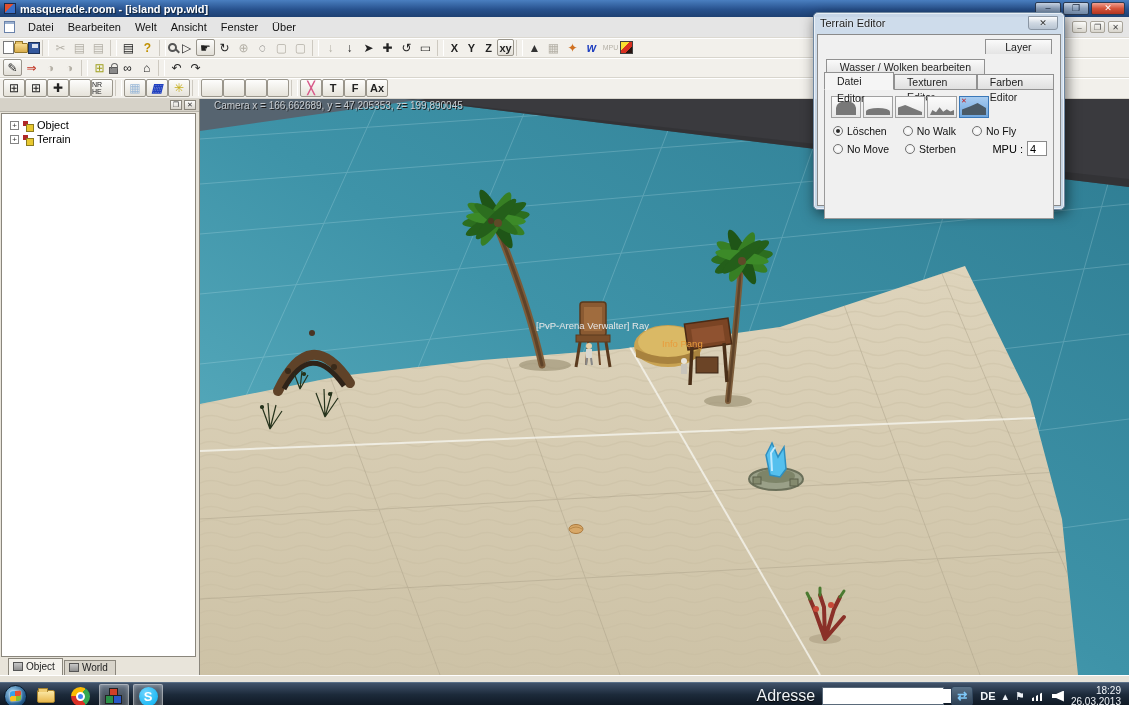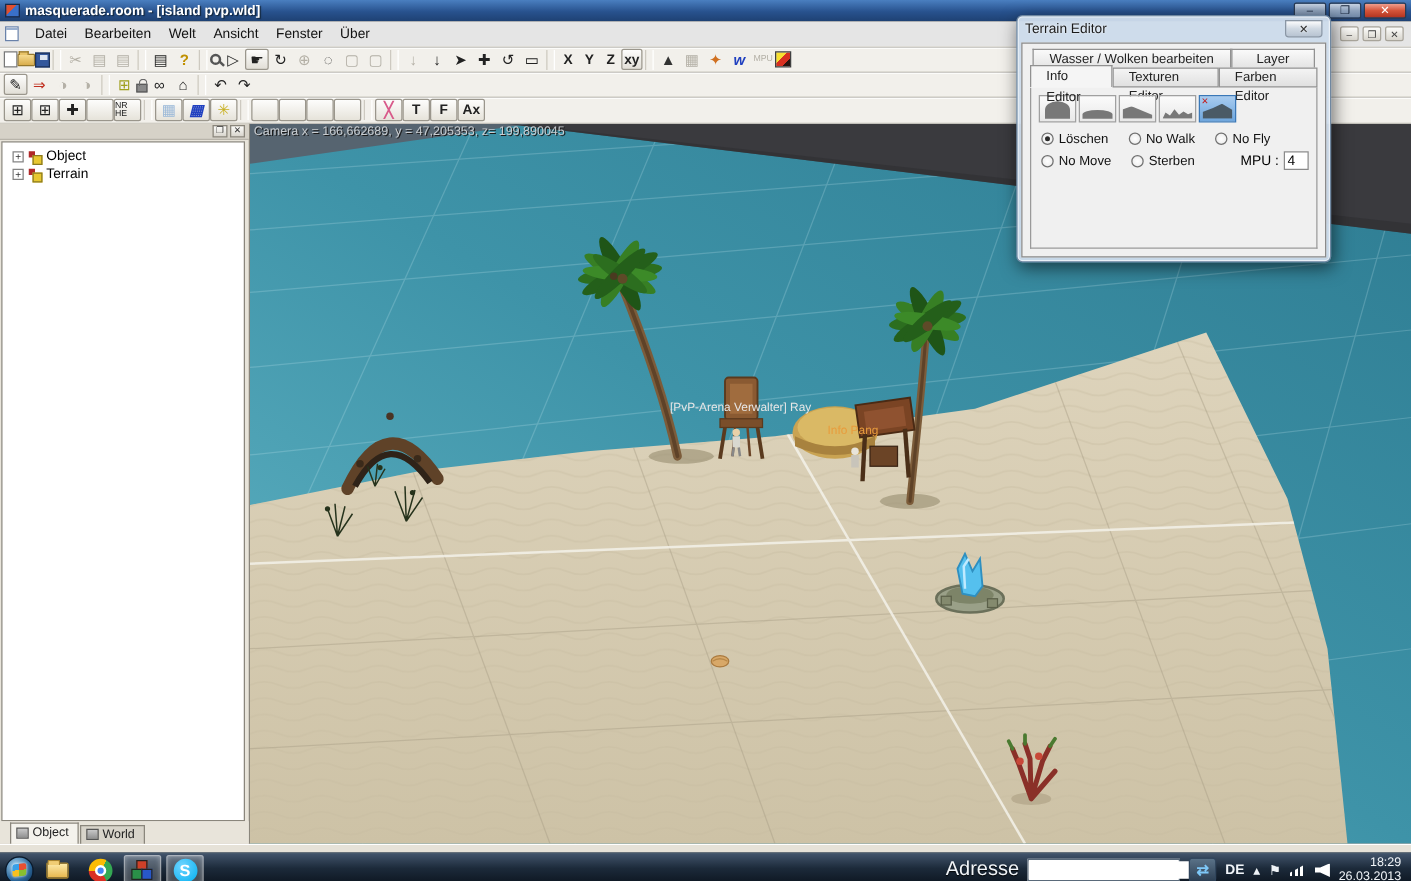--- a/index.html
+++ b/index.html
@@ -65,30 +65,30 @@
   .tree-ico::before { content:""; position:absolute; left:0; top:0; width:5px; height:5px; background:#b02828; }
   .tree-ico::after { content:""; position:absolute; left:3px; top:3px; width:6px; height:6px; background:#e8c830; border:1px solid #8a7a20; }
   .tree-label { font-size:11px; color:#000; }
   .sp-tabs { height:18px; display:flex; align-items:flex-end; padding-left:8px; gap:1px; background:#e8e4da; }
   .sp-tab { display:flex; align-items:center; gap:3px; font-size:10px; padding:1px 7px 2px 4px; border:1px solid #8a867c; border-bottom:none; background:#d8d4ca; color:#222; height:15px; }
   .sp-tab.active { background:#f4f2ec; height:17px; }
   .sp-tab .ti { width:10px; height:9px; background:linear-gradient(#c8c8c8,#909090); border:1px solid #555; }
 
   .viewport { flex:1; position:relative; overflow:hidden; }
   .viewport svg { position:absolute; inset:0; }
-  .camera-text { position:absolute; left:3px; top:1px; font-size:10px; color:#c8ccd0; text-shadow:1px 1px 0 #1a1a1a; letter-spacing:0; }
+  .camera-text { position:absolute; left:14px; top:1px; font-size:10px; color:#c8ccd0; text-shadow:1px 1px 0 #1a1a1a; letter-spacing:0; }
 
   
   .dlg { position:absolute; left:813px; top:12px; width:252px; height:198px; background:rgba(205,220,235,.96); border:1px solid #6f87a0; border-radius:5px; box-shadow:2px 4px 14px rgba(0,0,0,.55), inset 0 0 0 1px rgba(255,255,255,.6); z-index:60; }
   .dlg-title { height:20px; display:flex; align-items:center; padding:0 6px; font-size:11px; color:#1a1a1a; text-shadow:0 0 2px #fff; }
   .dlg-close { margin-left:auto; width:30px; height:14px; border:1px solid #8a96a4; border-radius:0 0 3px 3px; background:linear-gradient(#fdfdfd,#cfd8e2 50%,#b8c4d2); font-size:9px; line-height:12px; text-align:center; color:#333; }
   .dlg-body { position:absolute; left:3px; right:3px; top:21px; bottom:3px; background:#f0f0f0; border:1px solid #8a8a8a; padding:4px 6px; }
   .tabs-back { display:flex; padding:0 2px; }
   .tabs-back .tab { flex:1; text-align:center; font-size:10.5px; color:#222; background:linear-gradient(#fafafa,#e4e4e4); border:1px solid #919191; border-bottom:none; height:15px; line-height:15px; }
-  .tabs-back .tab.wide { flex:2.4; }
+  .tabs-back .tab.wide { flex:2.4;margin-top:20px; }
   .tabs-front { display:flex; margin-top:0; position:relative; top:0; }
   .tabs-front .tab { font-size:10.5px; color:#222; background:linear-gradient(#f4f4f4,#e0e0e0); border:1px solid #919191; height:16px; line-height:15px; padding:0 12px; border-bottom:1px solid #919191; }
   .tabs-front .tab.active { background:#f5f5f5; border-bottom:1px solid #f5f5f5; height:18px; line-height:17px; font-weight:normal; position:relative; z-index:2; margin-top:-2px; }
   .dlg-content { border:1px solid #9a9a9a; border-top:none; padding:6px 6px 4px 6px; height:129px; background:#f0f0f0; }
   .brush-row { display:flex; gap:2px; margin-bottom:7px; }
   .brush { width:30px; height:22px; border:1px solid #a0a0a0; background:linear-gradient(#fbfbfb,#e8e8e8); display:flex; align-items:flex-end; justify-content:center; padding:2px; position:relative; }
   .brush .sh { background:#787878; }
   .brush.b1 .sh { width:20px; height:14px; border-radius:120% 120% 0 0; }
   .brush.b2 .sh { width:24px; height:7px; border-radius:60% 60% 0 0; }
   .brush.b3 .sh { width:24px; height:10px; clip-path:polygon(0 100%,0 25%,30% 0,100% 70%,100% 100%); }
@@ -515,21 +515,21 @@
     <span class="dlg-close">✕</span>
   </div>
   <div class="dlg-body">
     <div class="tabs-back">
 
     <span class="tab wide">Wasser / Wolken bearbeiten</span>
         <span class="tab">Layer</span>
       </div>
     <div class="tabs-front">
 
-    <span class="tab active">Info Editor</span>
+    <span class="tab active">Datei Editor</span>
         <span class="tab">Texturen Editor</span>
         <span class="tab">Farben Editor</span>
       </div>
     <div class="dlg-content">
       <div class="brush-row">
 
       <span class="brush b1">
             <span class="sh"></span>
           </span>
           <span class="brush b2">

